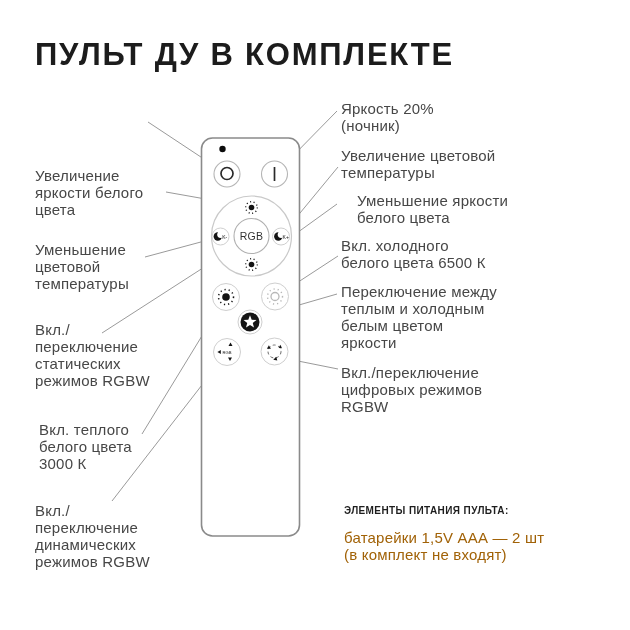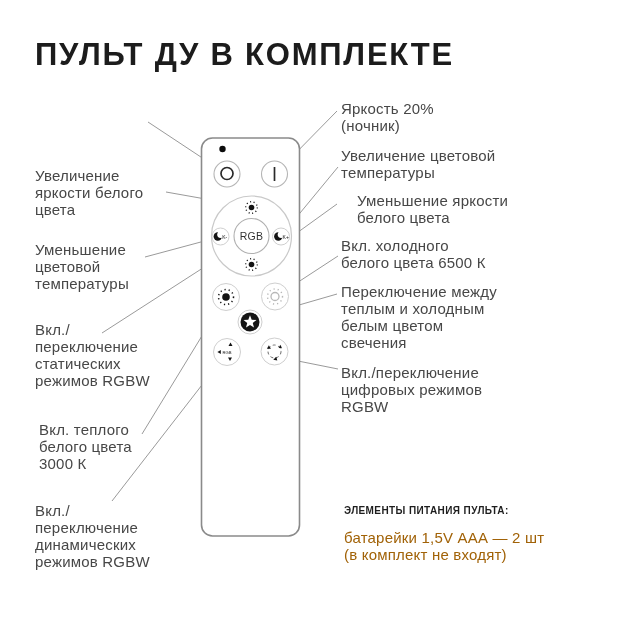--- a/index.html
+++ b/index.html
@@ -72,21 +72,21 @@
 (ночник)</div>
   <div class="callout cr-1">Увеличение цветовой
 температуры</div>
   <div class="callout cr-2">Уменьшение яркости
 белого цвета</div>
   <div class="callout cr-3">Вкл. холодного
 белого цвета 6500 К</div>
   <div class="callout cr-4">Переключение между
 теплым и холодным
 белым цветом
-свечения</div>
+яркости</div>
   <div class="callout cr-5">Вкл./переключение
 цифровых режимов
 RGBW</div>
 
   <div class="battery-heading">ЭЛЕМЕНТЫ ПИТАНИЯ ПУЛЬТА:</div>
   <div class="battery-text">батарейки 1,5V ААА — 2 шт
 (в комплект не входят)</div>
 
   <svg class="overlay" width="630" height="630" viewBox="0 0 630 630">
 

